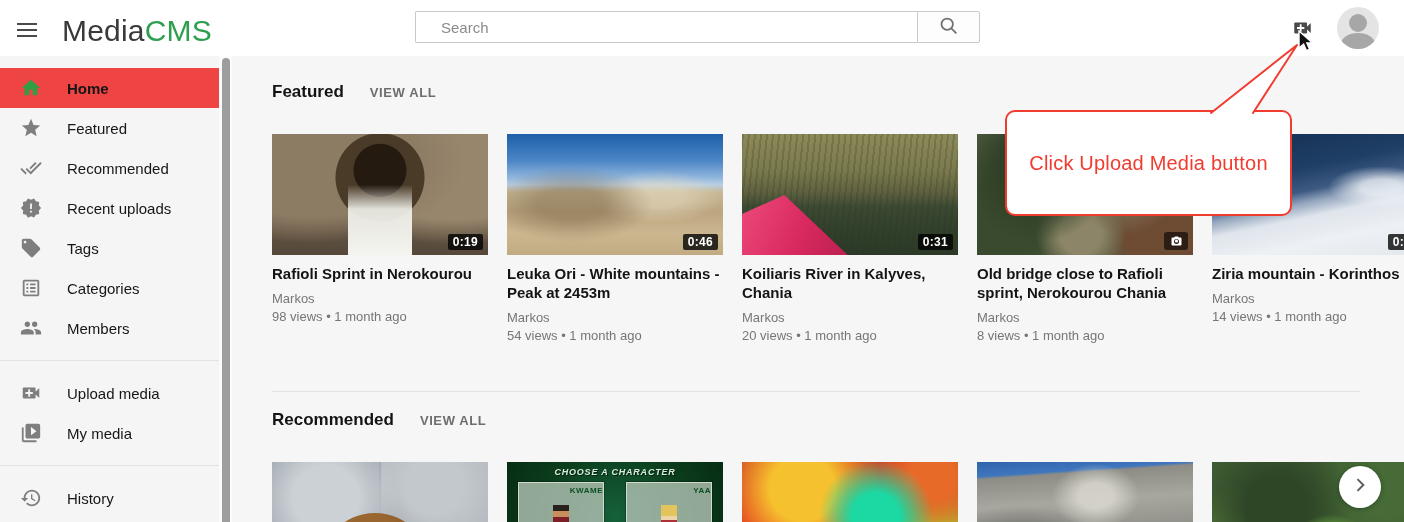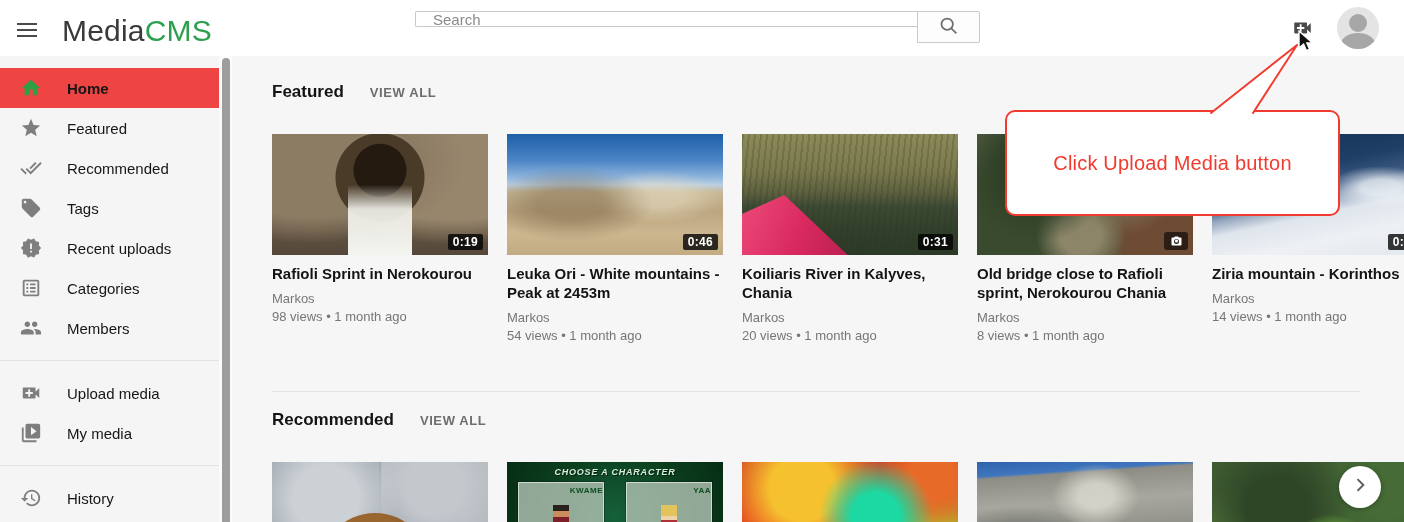--- a/index.html
+++ b/index.html
@@ -7,21 +7,21 @@
   body { font-family:"Liberation Sans", sans-serif; background:#fff; }
   #app { position:relative; width:1404px; height:522px; background:#f6f6f6; overflow:hidden; }
 
   
   .header { position:absolute; top:0; left:0; width:1404px; height:56px; background:#fff; z-index:10; }
   .hamburger { position:absolute; left:14px; top:17px; width:26px; height:22px; padding:2px 3px; cursor:pointer; }
   .hamburger span { display:block; width:20px; height:2px; background:#4a4a4a; margin:4px 0; }
   .logo { position:absolute; left:62px; top:14px; font-size:30px; letter-spacing:.2px; color:#3a3a3a; }
   .logo .cms { color:#2e9e4f; }
   .searchwrap { position:absolute; left:415px; top:11px; display:flex; height:32px; }
-  .search-input { width:502px; height:16px; border:1px solid #c9c9c9; border-right:none; border-radius:2px 0 0 2px; padding:0 17px; font-size:15px; color:#333; background:#fff; outline:none; font-family:"Liberation Sans",sans-serif; }
+  .search-input { width:502px; height:32px; border:1px solid #c9c9c9; border-right:none; border-radius:2px 0 0 2px; padding:0 25px; font-size:15px; color:#333; background:#fff; outline:none; font-family:"Liberation Sans",sans-serif; }
   .search-input::placeholder { color:#8a8a8a; }
   .search-btn { width:63px; height:32px; border:1px solid #c9c9c9; background:#fdfdfd; border-radius:0 2px 2px 0; display:flex; align-items:center; justify-content:center; cursor:pointer; }
   .upload-top { position:absolute; left:1291px; top:17px; width:23px; height:22px; cursor:pointer; }
   .avatar { position:absolute; left:1337px; top:7px; width:42px; height:42px; border-radius:50%; background:#e4e4e4; overflow:hidden; cursor:pointer; }
   .avatar .head { position:absolute; left:12px; top:7px; width:18px; height:18px; border-radius:50%; background:#a7a7a7; }
   .avatar .bodyp { position:absolute; left:4px; top:26px; width:34px; height:22px; border-radius:50% 50% 0 0; background:#a7a7a7; }
 
   
   .sidebar { position:absolute; left:0; top:56px; width:219px; height:466px; background:#f5f5f5; z-index:5; padding-top:12px; }
   .side-item { display:flex; align-items:center; height:40px; padding-left:19px; cursor:pointer; }
@@ -121,21 +121,21 @@
     background-image:
       radial-gradient(circle at 55% 78%, #7ec944 0 11%, rgba(126,201,68,0) 28%),
       radial-gradient(circle at 70% 88%, #8fd24f 0 9%, rgba(143,210,79,0) 24%),
       radial-gradient(circle at 40% 92%, #6db93c 0 8%, rgba(109,185,60,0) 22%),
       radial-gradient(circle at 30% 38%, #2e4526 0 18%, rgba(0,0,0,0) 44%),
       radial-gradient(circle at 80% 22%, #466b36 0 14%, rgba(0,0,0,0) 38%),
       radial-gradient(circle at 12% 78%, #55793d 0 12%, rgba(0,0,0,0) 34%); }
 
   
   .overlay-svg { position:absolute; left:0; top:0; width:1404px; height:522px; z-index:40; pointer-events:none; }
-  .callout-box { position:absolute; left:1005px; top:110px; width:335px; height:106px; background:#fff; border:2px solid #f23b2f; border-radius:10px; display:flex; align-items:center; justify-content:center; z-index:39; }
+  .callout-box { position:absolute; left:1005px; top:110px; width:287px; height:106px; background:#fff; border:2px solid #f23b2f; border-radius:10px; display:flex; align-items:center; justify-content:center; z-index:39; }
   .callout-text { color:#f23b2f; font-size:20px; letter-spacing:.2px; }
   .cursor-svg { position:absolute; left:1297px; top:30px; z-index:45; pointer-events:none; }
 </style>
 </head>
 <body>
 
 <div id="app">
 
   <div class="header">
     <div class="hamburger">
@@ -192,33 +192,33 @@
             <svg width="22" height="22" viewBox="0 0 24 24">
               <path d="M18 7l-1.41-1.41-6.34 6.34 1.41 1.41L18 7zm4.24-1.41L11.66 16.17 7.48 12l-1.41 1.41L11.66 19l12-12-1.42-1.41zM.41 13.41 6 19l1.41-1.41L1.83 12 .41 13.41z"></path>
             </svg>
           </span>
     <span class="lbl">Recommended</span>
   </div>
 
   <div class="side-item">
     <span class="icn">
             <svg width="22" height="22" viewBox="0 0 24 24">
+              <path d="M23 12l-2.44-2.79.34-3.69-3.61-.82-1.89-3.2L12 2.96 8.6 1.5 6.71 4.69 3.1 5.5l.34 3.7L1 12l2.44 2.79-.34 3.7 3.61.82L8.6 22.5l3.4-1.47 3.4 1.46 1.89-3.19 3.61-.82-.34-3.69L23 12zm-10 5h-2v-2h2v2zm0-4h-2V7h2v6z"></path>
+            </svg>
+          </span>
+    <span class="lbl">Recent uploads</span>
+  </div>
+
+  <div class="side-item">
+    <span class="icn">
+            <svg width="22" height="22" viewBox="0 0 24 24">
               <path d="M21.41 11.58l-9-9C12.05 2.22 11.55 2 11 2H4c-1.1 0-2 .9-2 2v7c0 .55.22 1.05.59 1.42l9 9c.36.36.86.58 1.41.58.55 0 1.05-.22 1.41-.59l7-7c.37-.36.59-.86.59-1.41 0-.55-.23-1.06-.59-1.42zM5.5 7C4.67 7 4 6.33 4 5.5S4.67 4 5.5 4 7 4.67 7 5.5 6.33 7 5.5 7z"></path>
             </svg>
           </span>
     <span class="lbl">Tags</span>
-  </div>
-
-  <div class="side-item">
-    <span class="icn">
-            <svg width="22" height="22" viewBox="0 0 24 24">
-              <path d="M23 12l-2.44-2.79.34-3.69-3.61-.82-1.89-3.2L12 2.96 8.6 1.5 6.71 4.69 3.1 5.5l.34 3.7L1 12l2.44 2.79-.34 3.7 3.61.82L8.6 22.5l3.4-1.47 3.4 1.46 1.89-3.19 3.61-.82-.34-3.69L23 12zm-10 5h-2v-2h2v2zm0-4h-2V7h2v6z"></path>
-            </svg>
-          </span>
-    <span class="lbl">Recent uploads</span>
   </div>
 
   <div class="side-item">
     <span class="icn">
             <svg width="22" height="22" viewBox="0 0 24 24">
               <path d="M19 5v14H5V5h14m0-2H5c-1.1 0-2 .9-2 2v14c0 1.1.9 2 2 2h14c1.1 0 2-.9 2-2V5c0-1.1-.9-2-2-2zm-8 4h6v2h-6V7zm0 4h6v2h-6v-2zm0 4h6v2h-6v-2zM7 7h2v2H7V7zm0 4h2v2H7v-2zm0 4h2v2H7v-2z"></path>
             </svg>
           </span>
     <span class="lbl">Categories</span>
   </div>

